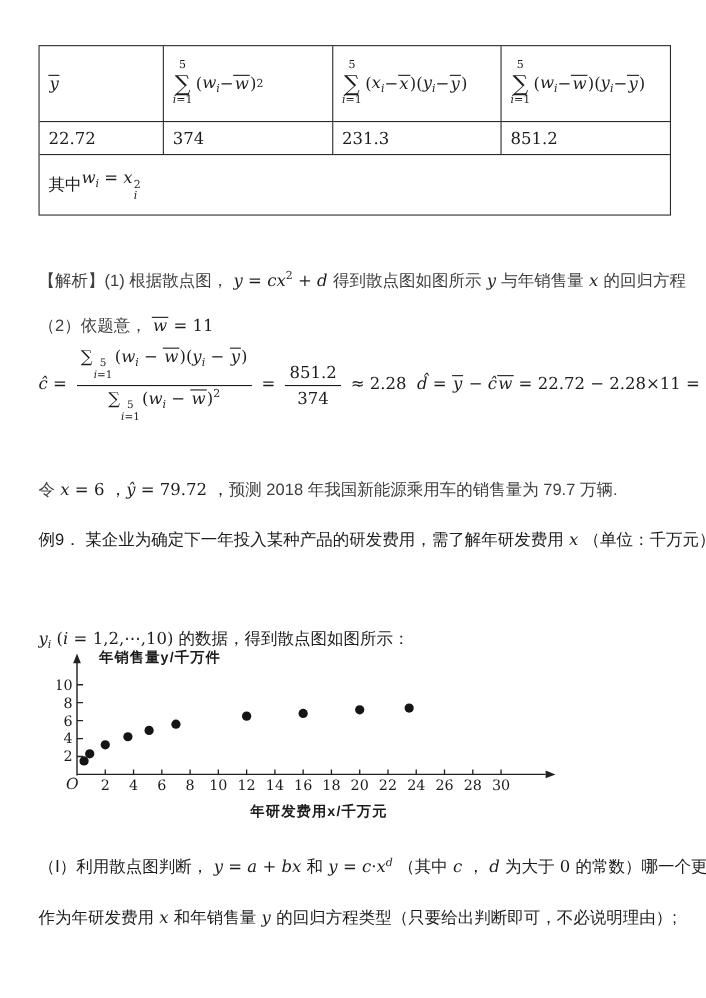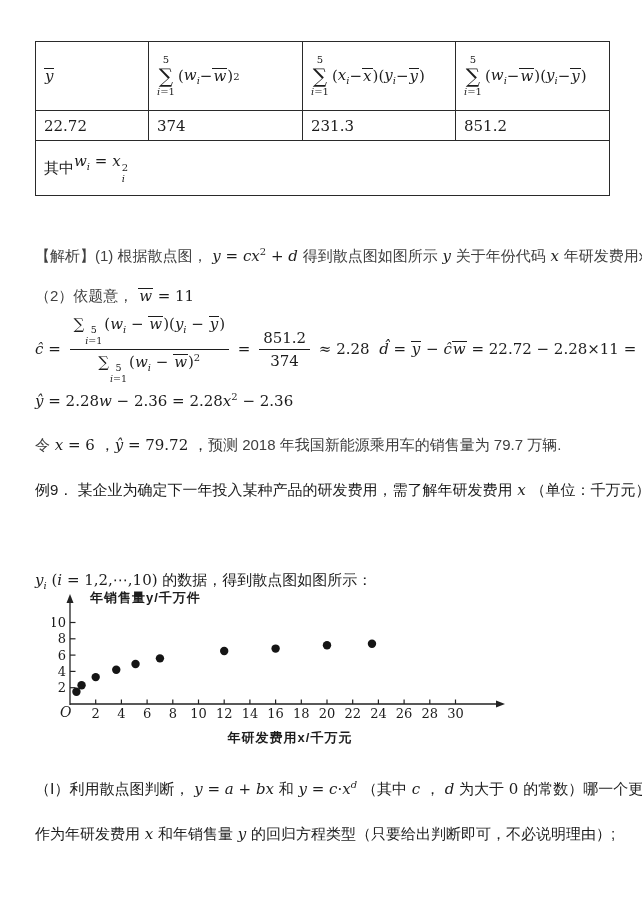--- a/index.html
+++ b/index.html
@@ -80,36 +80,35 @@
     <div class="m">22.72</div>
     <div class="m">374</div>
     <div class="m">231.3</div>
     <div class="m">851.2</div>
     <div class="ft">其中 <span class="m"><i>w<sub>i</sub></i> = <i>x</i><span class="ss">
             <span>2</span>
             <span><i>i</i></span>
           </span></span></div>
   </div>
 
-  <p class="line" style="top:231px"><span class="r">【解析】(1) 根据散点图，</span><span class="m"> <i>y</i> = <i>cx</i><sup>2</sup> + <i>d</i> </span><span class="r">得到散点图如图所示</span><span class="m"> <i>y</i> </span><span class="r">关于年份代码</span><span class="m"> <i>x</i> </span><span class="r">年研发费用x</span></p>
+  <p class="line" style="top:231px"><span class="r">【解析】(1) 根据散点图，</span><span class="m"> <i>y</i> = <i>cx</i><sup>2</sup> + <i>d</i> </span><span class="r">得到散点图如图所示</span><span class="m"> <i>y</i> </span><span class="r">与年销售量</span><span class="m"> <i>x</i> </span><span class="r">的回归方程</span></p>
   <p class="line" style="top:272px"><span class="r">（2）依题意，</span><span class="m">&nbsp;<i class="ol">w</i> = 11</span></p>
   <p class="line" style="top:300px"><span class="m"><i>ĉ</i> = <span class="frac">
           <span class="nu">∑<span class="lm">
               <span>5</span>
               <span><i>i</i>=1</span>
             </span>(<i>w<sub>i</sub></i> − <i class="ol">w</i>)(<i>y<sub>i</sub></i> − <i class="ol">y</i>)</span>
           <span class="de">∑<span class="lm">
               <span>5</span>
               <span><i>i</i>=1</span>
             </span>(<i>w<sub>i</sub></i> − <i class="ol">w</i>)<sup>2</sup></span>
         </span> = <span class="frac">
           <span class="nu">851.2</span>
           <span class="de">374</span>
         </span> ≈ 2.28&nbsp;&nbsp;<i>d̂</i> = <i class="ol">y</i> − <i>ĉ</i><i class="ol">w</i> = 22.72 − 2.28×11 = −2.36</span></p>
-  <p class="line" style="top:376px"><span class="m"><i>ŷ</i> = 2.28<i>w</i> − 2.36 = 2.28<i>x</i><sup>2</sup> − 2.36</span></p>
   <p class="line" style="top:421px"><span class="r">令</span><span class="m"> <i>x</i> = 6 ，<i>ŷ</i> = 79.72 ，</span><span class="r">预测 2018 年我国新能源乘用车的销售量为 79.7 万辆.</span></p>
 
   <p class="line" style="top:466px">例9． 某企业为确定下一年投入某种产品的研发费用，需了解年研发费用<span class="m"> <i>x</i> </span>（单位：千万元）</p>
   <p class="line" style="top:556px"><span class="m"><i>y<sub>i</sub></i> (<i>i</i> = 1,2,⋯,10) </span>的数据，得到散点图如图所示：</p>
 
   <div class="chart">
       <svg viewBox="0 0 472 158" width="472" height="158">
         <line x1="18" y1="114" x2="444" y2="114" stroke="#222" stroke-width="1.3"></line>
         <polygon points="444,110.5 453,114 444,117.5" fill="#222"></polygon>
         <line x1="18" y1="115" x2="18" y2="12" stroke="#222" stroke-width="1.3"></line>

